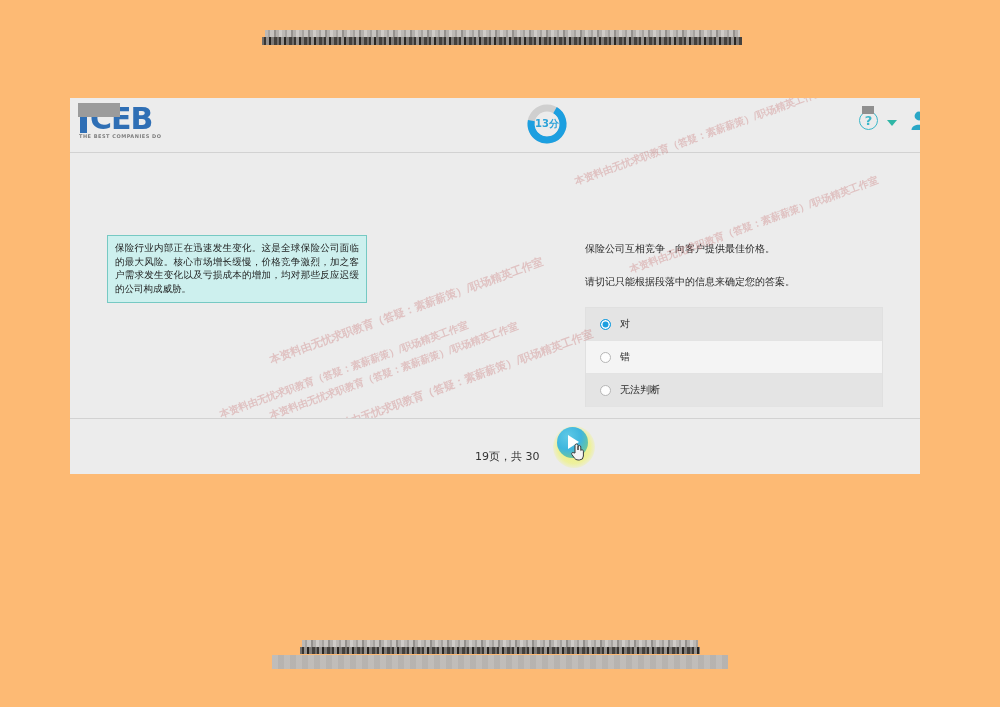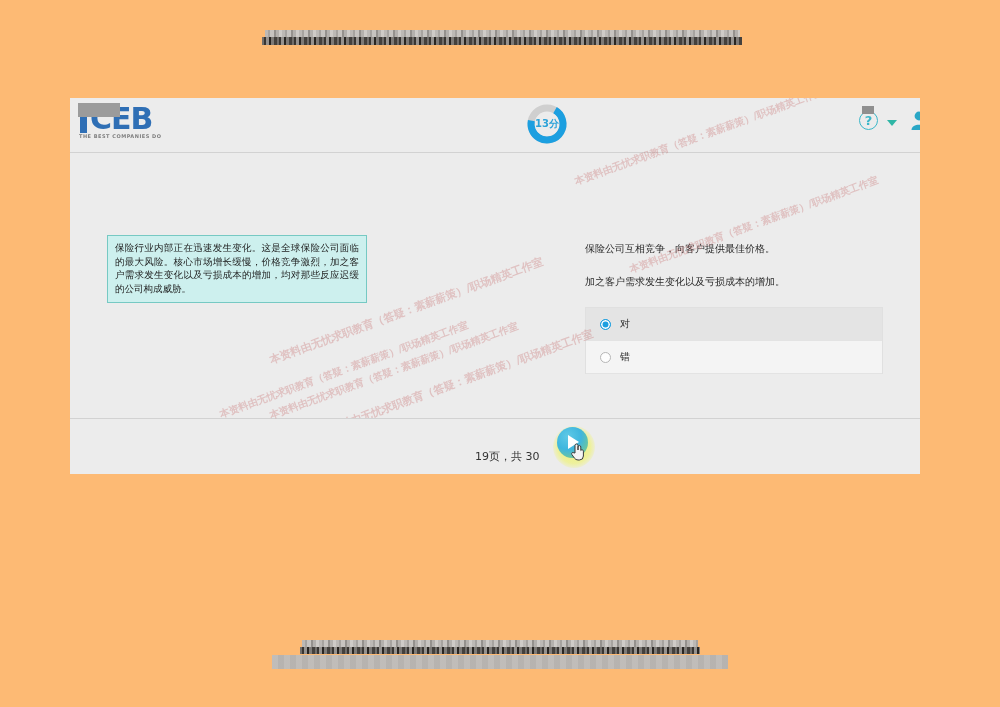--- a/index.html
+++ b/index.html
@@ -203,31 +203,35 @@
         </svg>
       </div>
     </div>
 
     <div id="body">
 
       <div id="passage">保险行业内部正在迅速发生变化。这是全球保险公司面临的最大风险。核心市场增长缓慢，价格竞争激烈，加之客户需求发生变化以及亏损成本的增加，均对那些反应迟缓的公司构成威胁。</div>
 
       <div id="question-col">
         <div class="q-line">保险公司互相竞争，向客户提供最佳价格。</div>
-        <div class="q-line">加之客户需求发生变化以及亏损成本的增加。</div>
+        <div class="q-line">请切记只能根据段落中的信息来确定您的答案。</div>
 
         <div id="options">
           <div class="option">
             <span class="radio checked"></span>
             <span>对</span>
           </div>
           <div class="option alt">
             <span class="radio"></span>
             <span>错</span>
           </div>
+          <div class="option">
+            <span class="radio"></span>
+            <span>无法判断</span>
+          </div>
         </div>
       </div>
 
       <div class="wm" style="left:200px; top:200px;">本资料由无忧求职教育（答疑：素薪薪策）/职场精英工作室</div>
       <div class="wm" style="left:250px; top:272px;">本资料由无忧求职教育（答疑：素薪薪策）/职场精英工作室</div>
       <div class="wm small" style="left:505px; top:22px;">本资料由无忧求职教育（答疑：素薪薪策）/职场精英工作室</div>
       <div class="wm small" style="left:560px; top:110px;">本资料由无忧求职教育（答疑：素薪薪策）/职场精英工作室</div>
       <div class="wm small" style="left:150px; top:255px;">本资料由无忧求职教育（答疑：素薪薪策）/职场精英工作室</div>
     </div>
 

